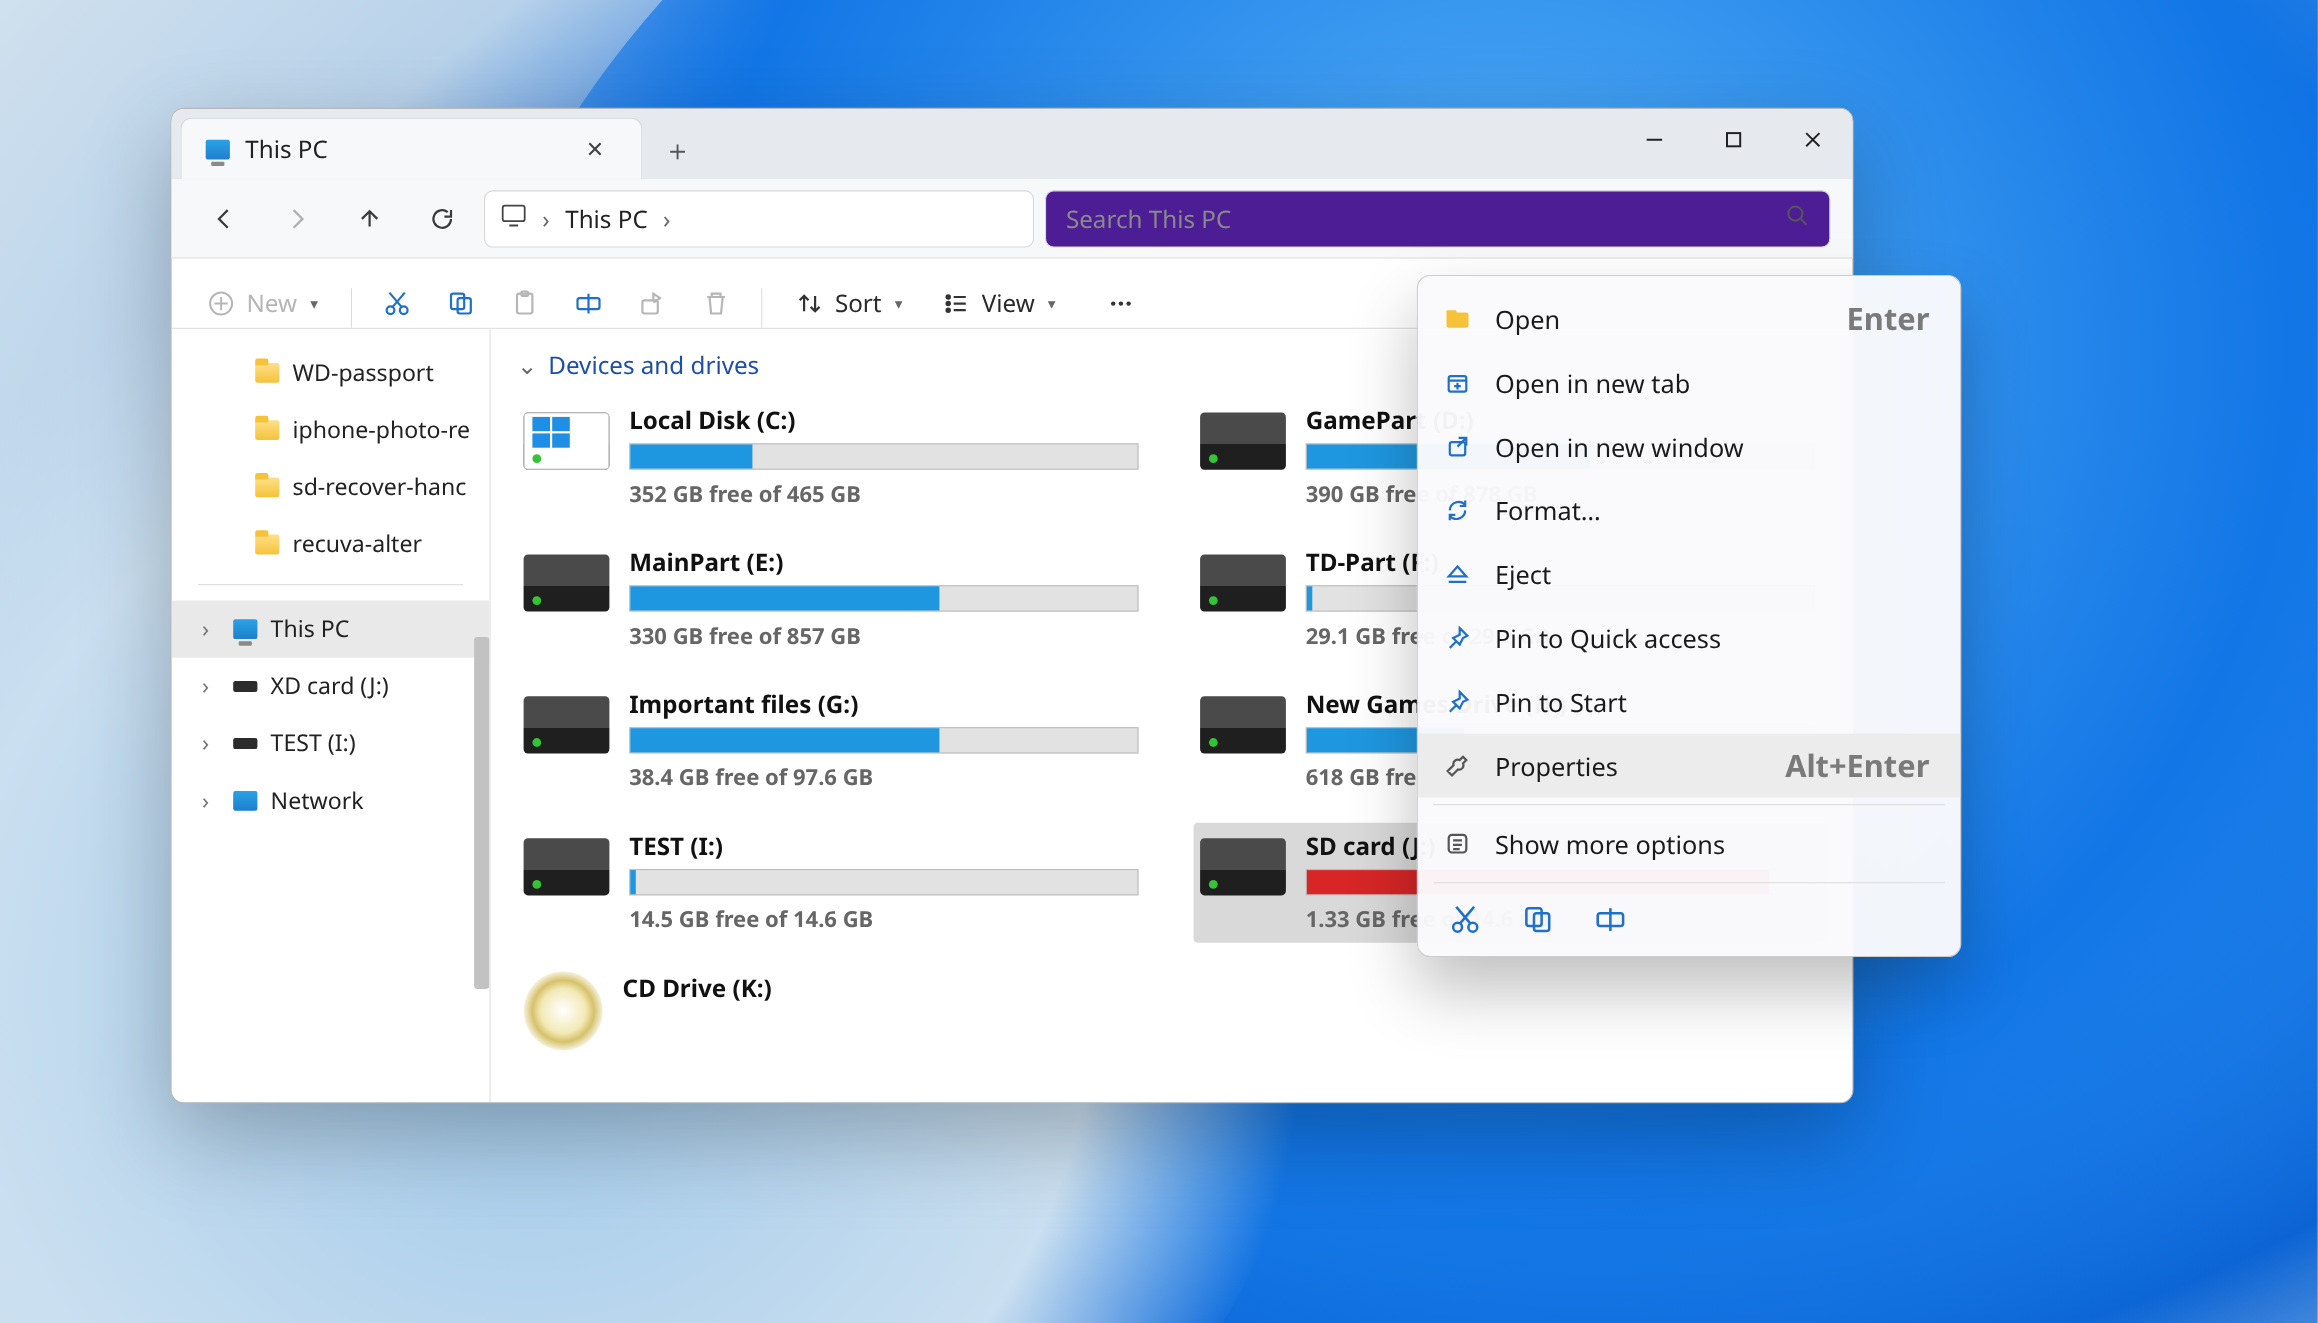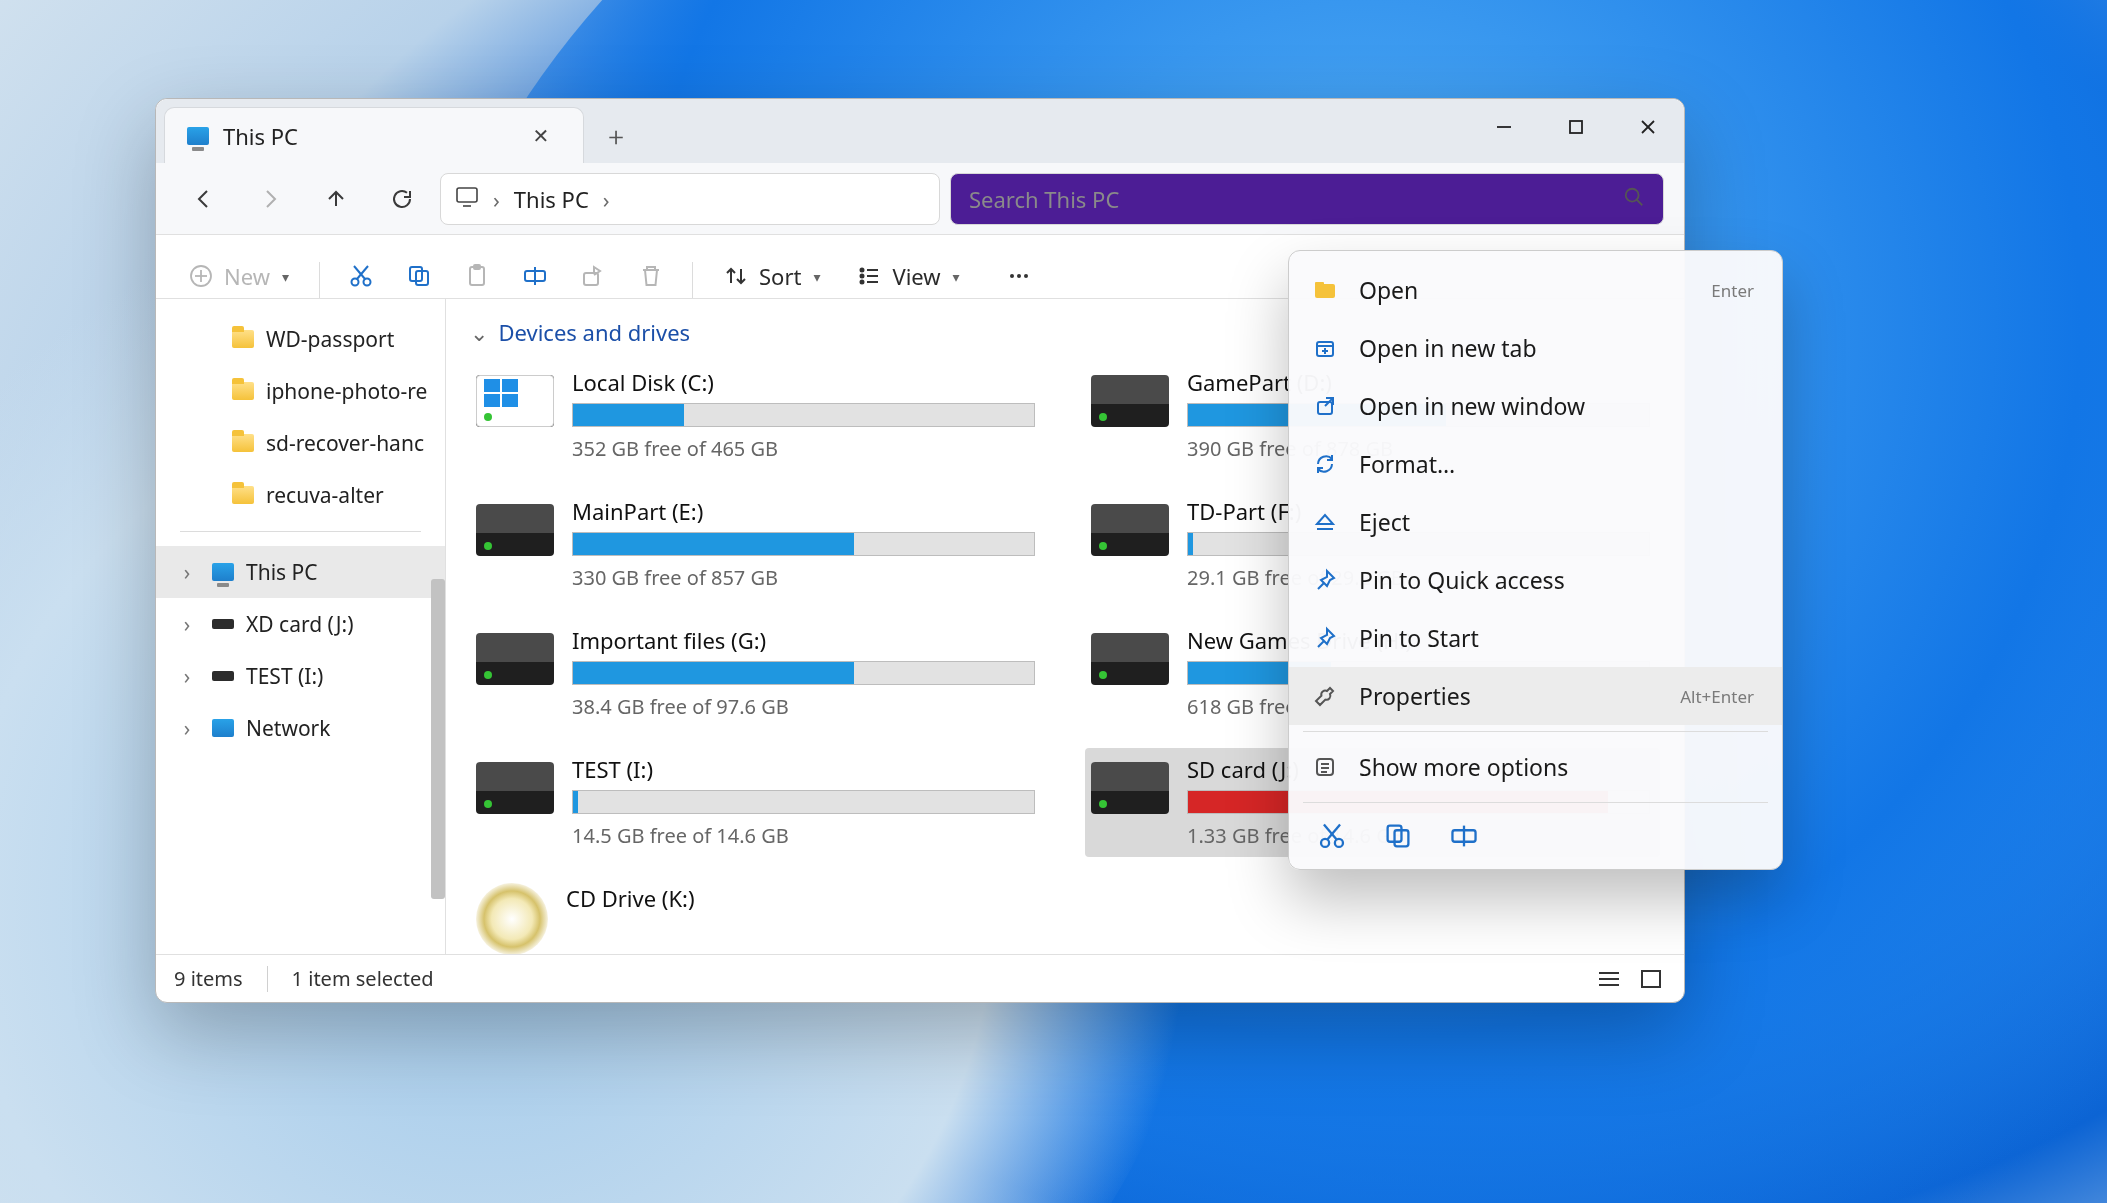--- a/index.html
+++ b/index.html
@@ -142,21 +142,21 @@
   padding:6px 10px 8px 6px; border-radius:4px;
 }
 .drive.selected { background:#d9d9d9; }
 .drv-ico { width:78px; height:52px; margin-top:8px; background:linear-gradient(#4a4a4a 55%, #1f1f1f 55%); border-radius:4px; position:relative; }
 .drv-ico::after { content:""; position:absolute; width:8px; height:8px; background:#35c435; border-radius:50%; left:8px; bottom:6px; }
 .drv-ico.os::before { content:""; position:absolute; inset:0; background:#fff; border:1px solid #ccc; border-radius:4px;}
 .drv-ico.os .winlogo { position:absolute; left:8px; top:4px; width:34px; height:28px; display:grid; grid-template-columns:1fr 1fr; grid-template-rows:1fr 1fr; gap:2px;}
 .drv-ico.os .winlogo span{ background:#1f8fe6;}
 .drv-ico.cd { background:radial-gradient(circle at 50% 50%, #fff 0%, #f3e9b6 40%, #d6c26b 55%, #fff 75%); border-radius:50%; width:72px; height:72px; margin-top:0;}
 .drv-ico.cd::after { display:none; }
-.drv-body { flex:1; }
+.drv-body { flex:1;font-weight:bold; }
 .drv-name { font-size:22px; color:#111; margin-bottom:6px; }
 .drv-bar { height:24px; background:#e2e2e2; border:1px solid #bdbdbd; position:relative; margin-bottom:8px; }
 .drv-bar .fill { position:absolute; left:0; top:0; bottom:0; background:#1f97e0; }
 .drv-bar .fill.red { background:#d62626; }
 .drv-free { font-size:20px; color:#666; }
 
 
 .statusbar {
   height:48px; border-top:1px solid #e0e0e0;
   display:flex; align-items:center;
@@ -180,21 +180,21 @@
   font-size:23px;
 }
 .ctx-item {
   height:58px; display:flex; align-items:center;
   padding:0 28px 0 22px; gap:20px;
   color:#1a1a1a;
 }
 .ctx-item.hover { background:#ececec; }
 .ctx-ico { width:28px; display:flex; justify-content:center; color:#1f70c9; }
 .ctx-ico.yellow { color:#f5c23a; }
-.ctx-sc { margin-left:auto; color:#7a7a7a; font-size:17px; }
+.ctx-sc { margin-left:auto; color:#7a7a7a; font-size:28px;font-weight:bold; }
 .ctx-sep { height:1px; background:#dcdcdc; margin:6px 14px; }
 .ctx-iconrow { display:flex; gap:36px; padding:12px 0 6px 28px; }
 .ctx-iconrow .tico svg { width:30px; height:30px; }
 </style>
 </head>
 <body>
 
 <div class="bg-swirl"></div>
 
 <div class="window">
@@ -505,39 +505,20 @@
           <div class="drive">
             <div class="drv-ico cd"></div>
             <div class="drv-body">
               <div class="drv-name">CD Drive (K:)</div>
             </div>
           </div>
         </div>
     </div>
   </div>
 
-  <div class="statusbar">
-    <span>9 items</span>
-    <div class="status-sep"></div>
-    <span>1 item selected</span>
-    <div class="view-toggles">
-      <div class="vt">
-          <svg width="24" height="20" viewBox="0 0 24 20" stroke="#333" stroke-width="2">
-            <line x1="2" y1="4" x2="22" y2="4"></line>
-            <line x1="2" y1="10" x2="22" y2="10"></line>
-            <line x1="2" y1="16" x2="22" y2="16"></line>
-          </svg>
-        </div>
-      <div class="vt">
-          <svg width="22" height="20" viewBox="0 0 22 20" fill="none" stroke="#333" stroke-width="2">
-            <rect x="2" y="2" width="18" height="16"></rect>
-          </svg>
-        </div>
-    </div>
-  </div>
 </div>
 
 <div class="ctxmenu" id="ctxmenu">
     <div class="ctx-item">
       <span class="ctx-ico yellow">
         <svg width="24" height="20" viewBox="0 0 24 20">
           <rect x="2" y="4" width="20" height="14" rx="2" fill="#f5c23a"></rect>
           <rect x="2" y="2" width="9" height="4" rx="1" fill="#f5c23a"></rect>
         </svg>
       </span>

